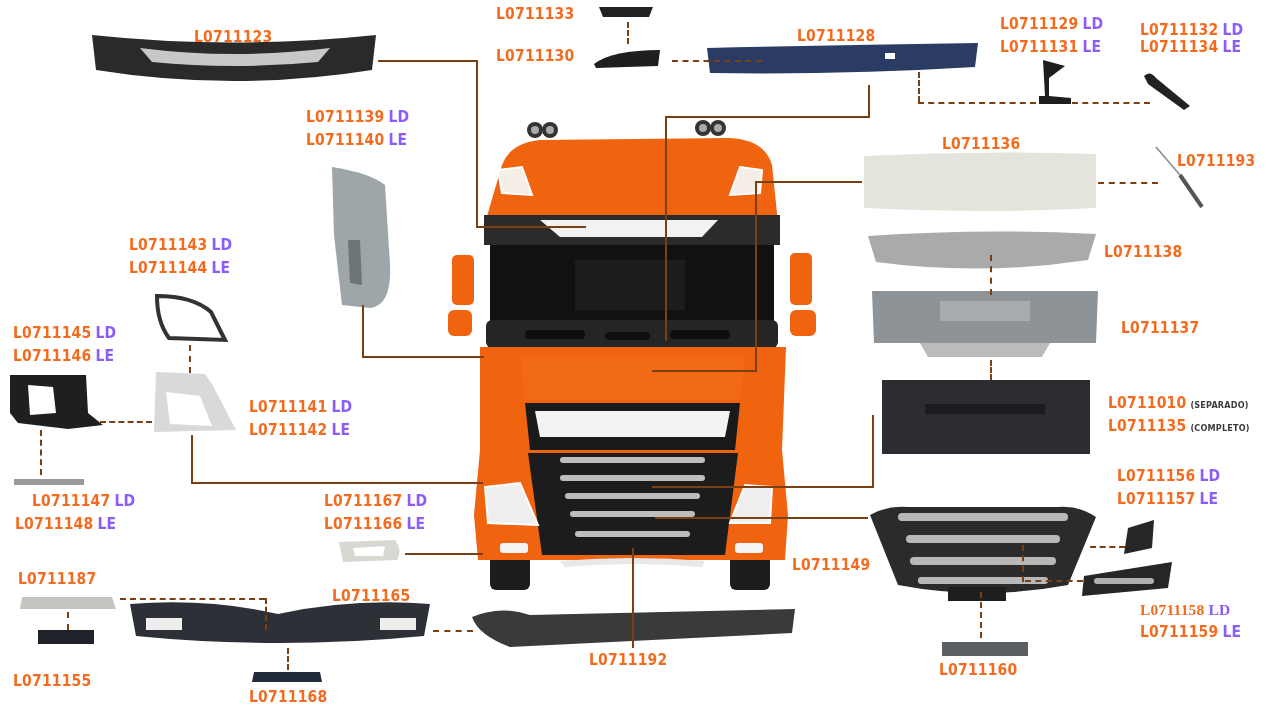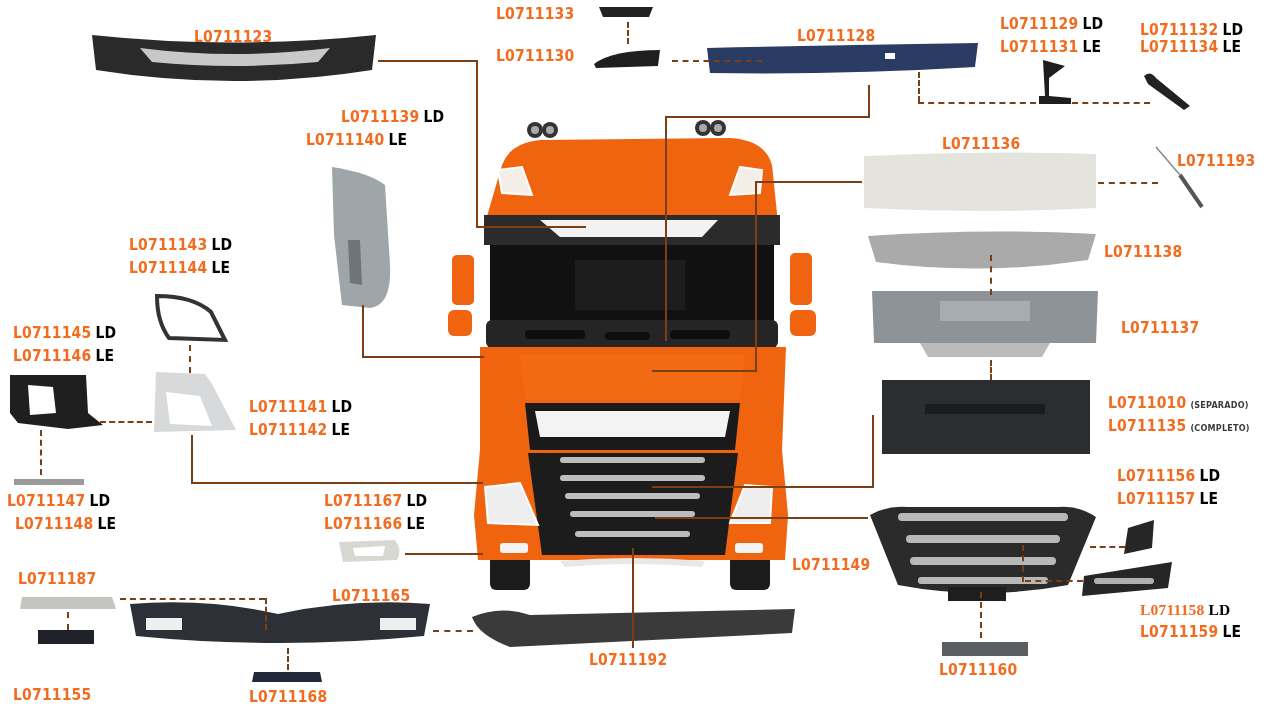--- a/index.html
+++ b/index.html
@@ -1,20 +1,20 @@
 <!DOCTYPE html>
 <html><head>
 <meta charset="utf-8">
 <style>
   html,body{margin:0;padding:0;background:#ffffff;}
   body{width:1280px;height:709px;position:relative;overflow:hidden;font-family:"DejaVu Sans",sans-serif;}
   #canvas{position:absolute;left:0;top:0;width:1280px;height:709px;}
   .lbl{position:absolute;font-family:"DejaVu Sans Condensed","DejaVu Sans",sans-serif;font-weight:bold;font-size:15.5px;line-height:23px;white-space:nowrap;letter-spacing:0.2px;}
   .code{color:#f26b1f;}
-  .suffix{color:#000000;font-weight:bold;margin-left:4px;}
+  .suffix{color:#8b5cf6;font-weight:bold;margin-left:4px;}
   .note{color:#3c3c3c;font-size:9px;font-weight:bold;margin-left:4px;}
   .line{position:absolute;background:#7a3f12;}
   .dash-h{position:absolute;height:0;border-top:2px dashed #7a3f12;}
   .dash-v{position:absolute;width:0;border-left:2px dashed #7a3f12;}
   svg{position:absolute;overflow:visible;}
 </style>
 </head>
 <body>
 
 <div id="canvas">
@@ -251,21 +251,21 @@
   <div class="lbl" style="left:496px;top:45px;"><span class="code">L0711130</span></div>
 
   <div class="lbl" style="left:797px;top:25px;"><span class="code">L0711128</span></div>
 
   <div class="lbl" style="left:1000px;top:13px;"><span class="code">L0711129</span><span class="suffix">LD</span></div>
   <div class="lbl" style="left:1000px;top:36px;"><span class="code">L0711131</span><span class="suffix">LE</span></div>
 
   <div class="lbl" style="left:1140px;top:19px;"><span class="code">L0711132</span><span class="suffix">LD</span></div>
   <div class="lbl" style="left:1140px;top:36px;"><span class="code">L0711134</span><span class="suffix">LE</span></div>
 
-  <div class="lbl" style="left:306px;top:106px;margin-left:35px;"><span class="code">L0711139</span><span class="suffix">LD</span></div>
+  <div class="lbl" style="left:306px;top:106px;"><span class="code">L0711139</span><span class="suffix">LD</span></div>
   <div class="lbl" style="left:306px;top:129px;"><span class="code">L0711140</span><span class="suffix">LE</span></div>
 
   <div class="lbl" style="left:942px;top:133px;"><span class="code">L0711136</span></div>
   <div class="lbl" style="left:1177px;top:150px;text-align:right;"><span class="code">L0711193</span></div>
 
   <div class="lbl" style="left:129px;top:234px;"><span class="code">L0711143</span><span class="suffix">LD</span></div>
   <div class="lbl" style="left:129px;top:257px;"><span class="code">L0711144</span><span class="suffix">LE</span></div>
 
   <div class="lbl" style="left:1104px;top:241px;"><span class="code">L0711138</span></div>
 
@@ -273,35 +273,35 @@
   <div class="lbl" style="left:13px;top:345px;"><span class="code">L0711146</span><span class="suffix">LE</span></div>
 
   <div class="lbl" style="left:1109px;top:317px;margin-left:12px;"><span class="code">L0711137</span></div>
 
   <div class="lbl" style="left:249px;top:396px;"><span class="code">L0711141</span><span class="suffix">LD</span></div>
   <div class="lbl" style="left:249px;top:419px;"><span class="code">L0711142</span><span class="suffix">LE</span></div>
 
   <div class="lbl" style="left:1108px;top:392px;"><span class="code">L0711010</span><span class="note">(SEPARADO)</span></div>
   <div class="lbl" style="left:1108px;top:415px;"><span class="code">L0711135</span><span class="note">(COMPLETO)</span></div>
 
-  <div class="lbl" style="left:7px;top:490px;"><span class="code">L0711147</span><span class="suffix">LD</span></div>
+  <div class="lbl" style="left:32px;top:490px;"><span class="code">L0711147</span><span class="suffix">LD</span></div>
   <div class="lbl" style="left:15px;top:513px;"><span class="code">L0711148</span><span class="suffix">LE</span></div>
 
   <div class="lbl" style="left:1117px;top:465px;"><span class="code">L0711156</span><span class="suffix">LD</span></div>
   <div class="lbl" style="left:1117px;top:488px;"><span class="code">L0711157</span><span class="suffix">LE</span></div>
 
   <div class="lbl" style="left:324px;top:490px;"><span class="code">L0711167</span><span class="suffix">LD</span></div>
   <div class="lbl" style="left:324px;top:513px;"><span class="code">L0711166</span><span class="suffix">LE</span></div>
 
   <div class="lbl" style="left:792px;top:554px;"><span class="code">L0711149</span></div>
 
   <div class="lbl" style="left:18px;top:568px;"><span class="code">L0711187</span></div>
   <div class="lbl" style="left:332px;top:585px;"><span class="code">L0711165</span></div>
 
   <div class="lbl" style="left:1140px;top:598px;font-family:Liberation Serif, serif;"><span class="code">L0711158</span><span class="suffix">LD</span></div>
   <div class="lbl" style="left:1140px;top:621px;"><span class="code">L0711159</span><span class="suffix">LE</span></div>
 
-  <div class="lbl" style="left:13px;top:684px;"><span class="code">L0711155</span></div>
+  <div class="lbl" style="left:13px;top:670px;"><span class="code">L0711155</span></div>
   <div class="lbl" style="left:589px;top:649px;"><span class="code">L0711192</span></div>
   <div class="lbl" style="left:939px;top:659px;"><span class="code">L0711160</span></div>
   <div class="lbl" style="left:249px;top:686px;"><span class="code">L0711168</span></div>
 
 </div>
 
 </body></html>

